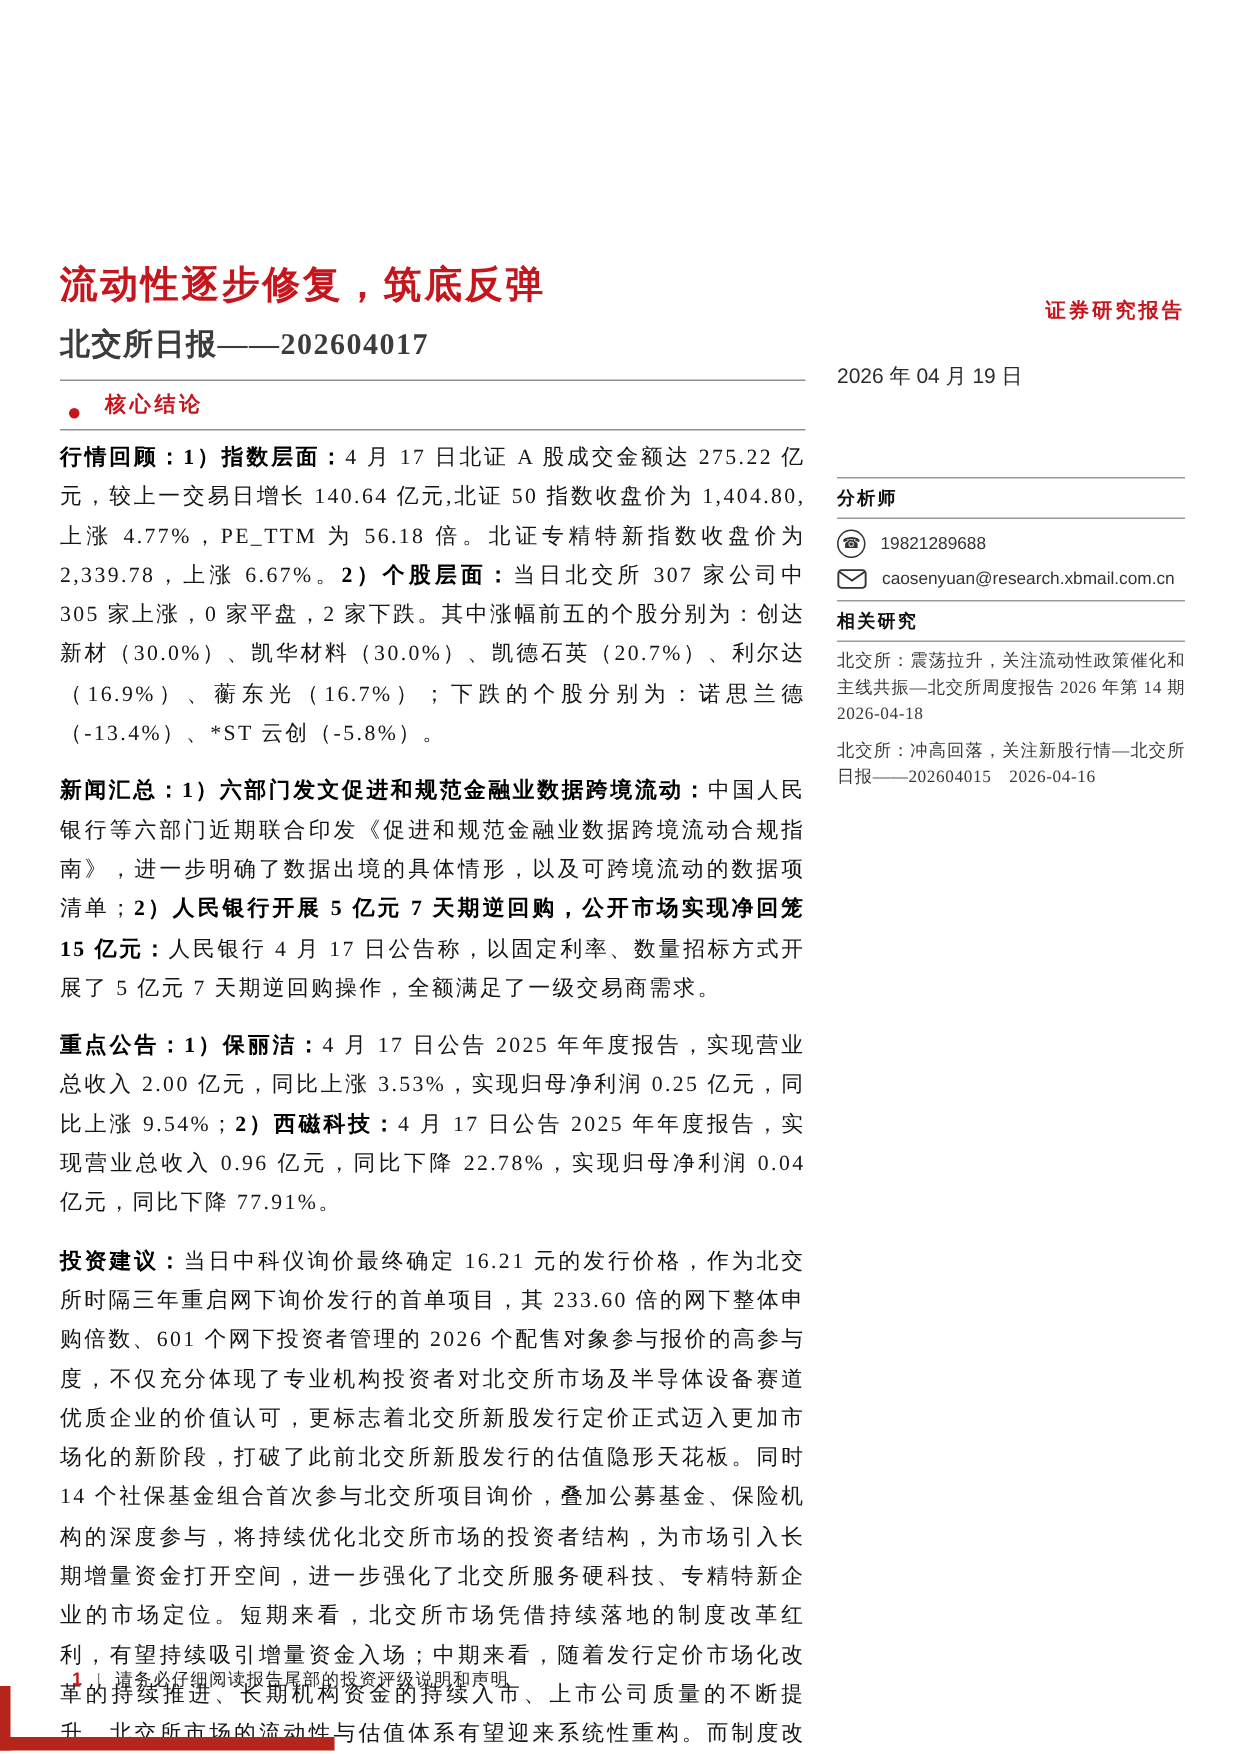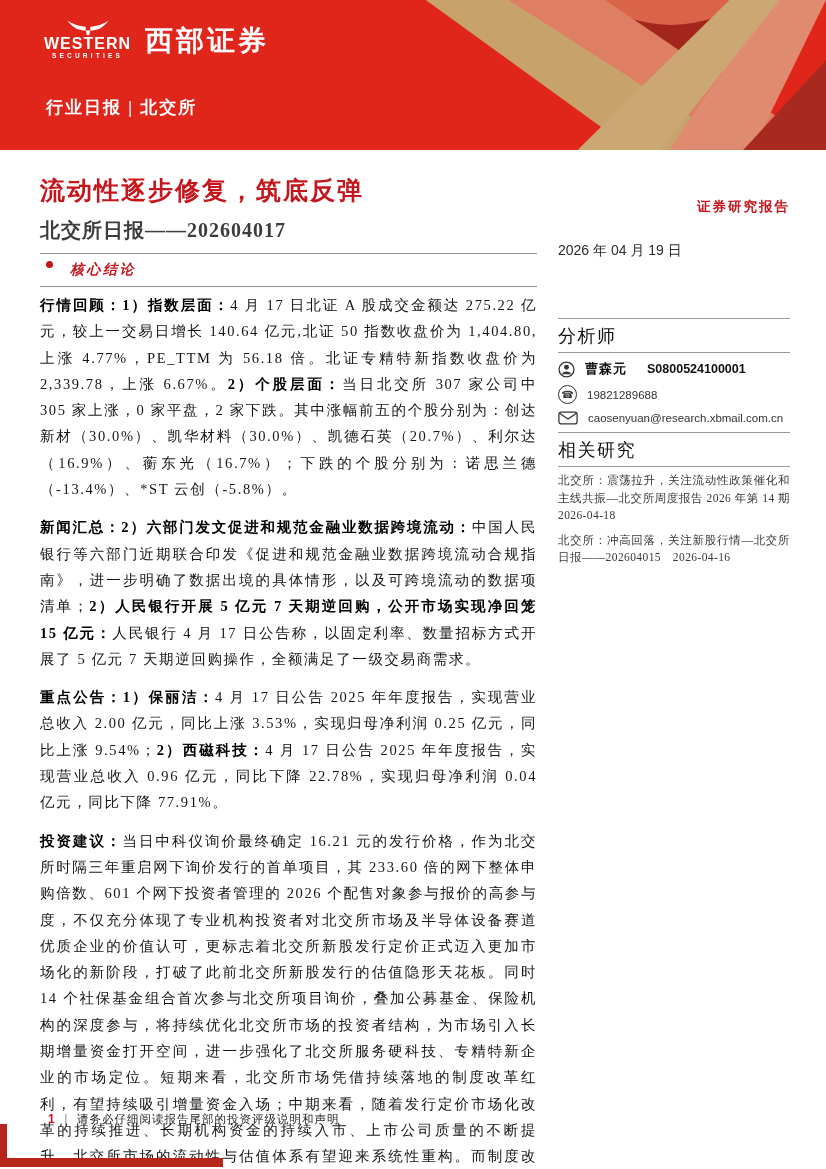--- a/index.html
+++ b/index.html
@@ -32,36 +32,36 @@
 
   
   .content{position:absolute;top:150px;left:0;width:670px;height:930px;}
   .main-col{position:absolute;left:40px;top:24px;width:497px;}
   .side-col{position:absolute;left:558px;top:28px;width:232px;}
 
   .report-title{margin:0;font-size:25px;line-height:33px;color:#C4161C;font-weight:600;letter-spacing:2px;}
   .report-subtitle{margin:11px 0 0 0;font-size:20px;line-height:24px;color:#3c3c3c;font-weight:600;letter-spacing:1px;}
   .rule{border:none;border-top:1px solid #8f8f8f;margin:0;height:0;}
   .rule-m1{margin-top:11px;}
-  .core-row{display:flex;align-items:flex-start;gap:17px;padding:7px 0 7px 6px;font-style:italic;}
+  .core-row{display:flex;align-items:flex-end;gap:17px;padding:7px 0 7px 6px;}
   .core-bullet{width:7px;height:7px;border-radius:50%;background:#C4161C;flex:0 0 auto;}
   .core-label{font-size:14px;font-weight:bold;color:#C4161C;letter-spacing:2.5px;}
 
   .paras{margin-top:5px;}
   .paras p{margin:0 0 12px 0;font-size:14.5px;line-height:26.3px;letter-spacing:1.6px;
            text-align:justify;text-justify:inter-character;color:#151515;}
   .paras p span.b{font-weight:bold;color:#000;}
 
   
   .report-type{text-align:right;font-size:13.5px;font-weight:bold;color:#C4161C;letter-spacing:2px;margin-top:20px;}
   .report-date{text-align:left;font-size:14px;color:#2b2b2b;margin-top:26px;
                font-family:"Liberation Sans","DejaVu Sans",sans-serif;}
   .side-rule{border-top:1px solid #9a9a9a;height:0;}
   .analyst-sec{margin-top:58px;}
-  .side-h{font-size:18px;font-weight:normal;color:#111;letter-spacing:1.5px;padding:5px 0 4px 0;}
+  .side-h{font-size:12px;font-weight:bold;color:#111;letter-spacing:1.5px;padding:5px 0 4px 0;}
   .an-row{display:flex;align-items:center;gap:10px;margin:7px 0;}
   .an-icon{flex:0 0 auto;display:inline-flex;align-items:center;justify-content:center;}
   .an-icon.circle{width:17px;height:17px;border:1.4px solid #333;border-radius:50%;font-size:10px;color:#333;
                   font-family:"DejaVu Sans",sans-serif;}
   .an-name{font-size:13px;font-weight:bold;color:#111;letter-spacing:1px;}
   .an-id{font-size:12.5px;font-weight:bold;color:#111;margin-left:10px;
          font-family:"Liberation Sans","DejaVu Sans",sans-serif;}
   .an-contact{font-size:11.5px;color:#333;font-family:"Liberation Sans","DejaVu Sans",sans-serif;}
   .rel-item{font-size:11.5px;line-height:17.5px;color:#383838;letter-spacing:0.4px;
             text-align:justify;margin:5px 0 7px 0;}
@@ -72,84 +72,49 @@
                         font-size:12px;}
   .footer-text .sep{margin:0 9px;color:#444;}
   .corner-v{position:absolute;left:0;bottom:2px;width:7px;height:43px;background:#B5251B;}
   .corner-h{position:absolute;left:0;bottom:2px;width:223px;height:9px;background:#B5251B;}
 </style>
 </head>
 <body>
 
 <div class="page">
 
-  <header class="banner">
-    <div class="deco">
-      <div class="circle-outer"></div>
-      <div class="circle-inner"></div>
-      <div class="band salmon1"></div>
-      <div class="band gold1"></div>
-      <div class="band salmon2"></div>
-      <div class="band gold2"></div>
-      <div class="corner"></div>
-    </div>
-    <div class="logo">
-      <div class="logo-west">
-        <svg width="46" height="17" viewBox="0 0 60 22">
-          <path fill="#ffffff" d="M3 2 C11 13 19 15 27 15 L27 10 C18 10 9 6 3 2 Z
-                                   M57 2 C49 13 41 15 33 15 L33 10 C42 10 51 6 57 2 Z
-                                   M27 15 L33 15 L31.5 21 L28.5 21 Z"></path>
-        </svg>
-        <div class="logo-en">WESTERN</div>
-        <div class="logo-sub">SECURITIES</div>
-      </div>
-      <div class="logo-cn">西部证券</div>
-    </div>
-    <div class="banner-label">行业日报 | 北交所</div>
-  </header>
 
   <div class="content">
 
     <main class="main-col">
       <h1 class="report-title">流动性逐步修复，筑底反弹</h1>
       <h2 class="report-subtitle">北交所日报——202604017</h2>
       <hr class="rule rule-m1">
       <div class="core-row">
         <span class="core-bullet"></span>
         <span class="core-label">核心结论</span>
       </div>
       <hr class="rule">
       <div class="paras" id="paragraphs">
           <p><span class="b">行情回顾：1）指数层面：</span><span>4 月 17 日北证 A 股成交金额达 275.22 亿元，较上一交易日增长 140.64 亿元,北证 50 指数收盘价为 1,404.80,上涨 4.77%，PE_TTM 为 56.18 倍。北证专精特新指数收盘价为 2,339.78，上涨 6.67%。</span><span class="b">2）个股层面：</span><span>当日北交所 307 家公司中 305 家上涨，0 家平盘，2 家下跌。其中涨幅前五的个股分别为：创达新材（30.0%）、凯华材料（30.0%）、凯德石英（20.7%）、利尔达（16.9%）、蘅东光（16.7%）；下跌的个股分别为：诺思兰德（-13.4%）、*ST 云创（-5.8%）。</span></p>
-          <p><span class="b">新闻汇总：2）六部门发文促进和规范金融业数据跨境流动：</span><span>中国人民银行等六部门近期联合印发《促进和规范金融业数据跨境流动合规指南》，进一步明确了数据出境的具体情形，以及可跨境流动的数据项清单；</span><span class="b">2）人民银行开展 5 亿元 7 天期逆回购，公开市场实现净回笼 15 亿元：</span><span>人民银行 4 月 17 日公告称，以固定利率、数量招标方式开展了 5 亿元 7 天期逆回购操作，全额满足了一级交易商需求。</span></p>
+          <p><span class="b">新闻汇总：1）六部门发文促进和规范金融业数据跨境流动：</span><span>中国人民银行等六部门近期联合印发《促进和规范金融业数据跨境流动合规指南》，进一步明确了数据出境的具体情形，以及可跨境流动的数据项清单；</span><span class="b">2）人民银行开展 5 亿元 7 天期逆回购，公开市场实现净回笼 15 亿元：</span><span>人民银行 4 月 17 日公告称，以固定利率、数量招标方式开展了 5 亿元 7 天期逆回购操作，全额满足了一级交易商需求。</span></p>
           <p><span class="b">重点公告：1）保丽洁：</span><span>4 月 17 日公告 2025 年年度报告，实现营业总收入 2.00 亿元，同比上涨 3.53%，实现归母净利润 0.25 亿元，同比上涨 9.54%；</span><span class="b">2）西磁科技：</span><span>4 月 17 日公告 2025 年年度报告，实现营业总收入 0.96 亿元，同比下降 22.78%，实现归母净利润 0.04 亿元，同比下降 77.91%。</span></p>
           <p><span class="b">投资建议：</span><span>当日中科仪询价最终确定 16.21 元的发行价格，作为北交所时隔三年重启网下询价发行的首单项目，其 233.60 倍的网下整体申购倍数、601 个网下投资者管理的 2026 个配售对象参与报价的高参与度，不仅充分体现了专业机构投资者对北交所市场及半导体设备赛道优质企业的价值认可，更标志着北交所新股发行定价正式迈入更加市场化的新阶段，打破了此前北交所新股发行的估值隐形天花板。同时 14 个社保基金组合首次参与北交所项目询价，叠加公募基金、保险机构的深度参与，将持续优化北交所市场的投资者结构，为市场引入长期增量资金打开空间，进一步强化了北交所服务硬科技、专精特新企业的市场定位。短期来看，北交所市场凭借持续落地的制度改革红利，有望持续吸引增量资金入场；中期来看，随着发行定价市场化改革的持续推进、长期机构资金的持续入市、上市公司质量的不断提升，北交所市场的流动性与估值体系有望迎来系统性重构。而制度改革的持续落地将不断夯实市场长期健康发展的基础，推动北交所市场持续完善服务创新型中小企业的市场功能，进入高质量发展的新阶段。</span></p>
         </div>
     </main>
 
     <aside class="side-col">
       <div class="report-type">证券研究报告</div>
       <div class="report-date">2026 年 04 月 19 日</div>
 
       <div class="analyst-sec">
         <div class="side-rule"></div>
         <div class="side-h">分析师</div>
         <div class="side-rule"></div>
 
-        <div class="an-row">
-          <span class="an-icon">
-            <svg width="17" height="17" viewBox="0 0 20 20">
-              <circle cx="10" cy="10" r="8.8" fill="none" stroke="#333" stroke-width="1.5"></circle>
-              <circle cx="10" cy="7.3" r="2.9" fill="#333"></circle>
-              <path d="M4.6 15.6 C5.6 11.4 14.4 11.4 15.4 15.6 Z" fill="#333"></path>
-            </svg>
-          </span>
-          <span class="an-name">曹森元</span>
-          <span class="an-id">S0800524100001</span>
-        </div>
 
         <div class="an-row">
           <span class="an-icon circle">☎</span>
           <span class="an-contact">19821289688</span>
         </div>
 
         <div class="an-row">
           <span class="an-icon">
             <svg width="20" height="14" viewBox="0 0 22 15">
               <rect x="1" y="1" width="20" height="13" rx="2.5" fill="none" stroke="#333" stroke-width="1.4"></rect>

